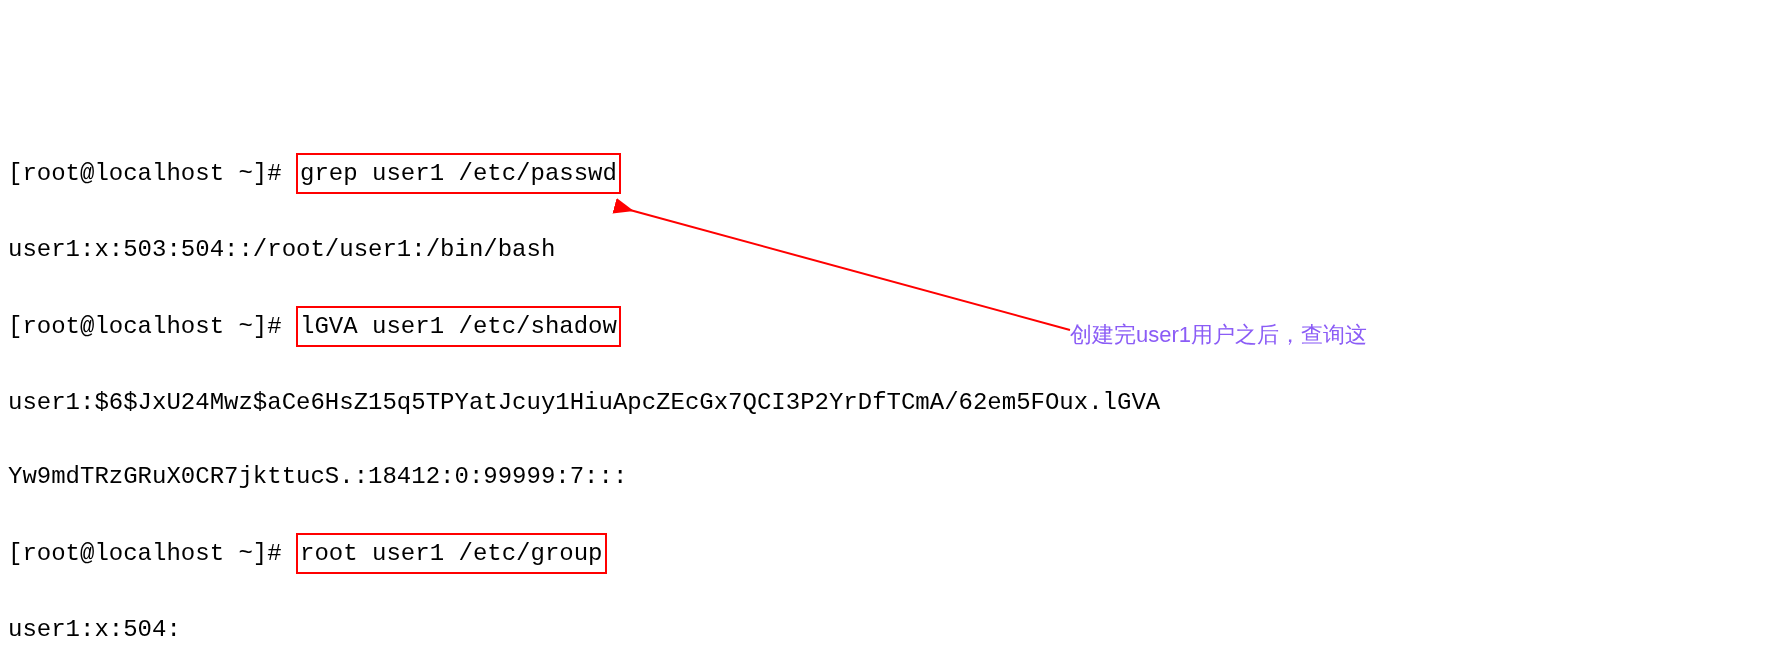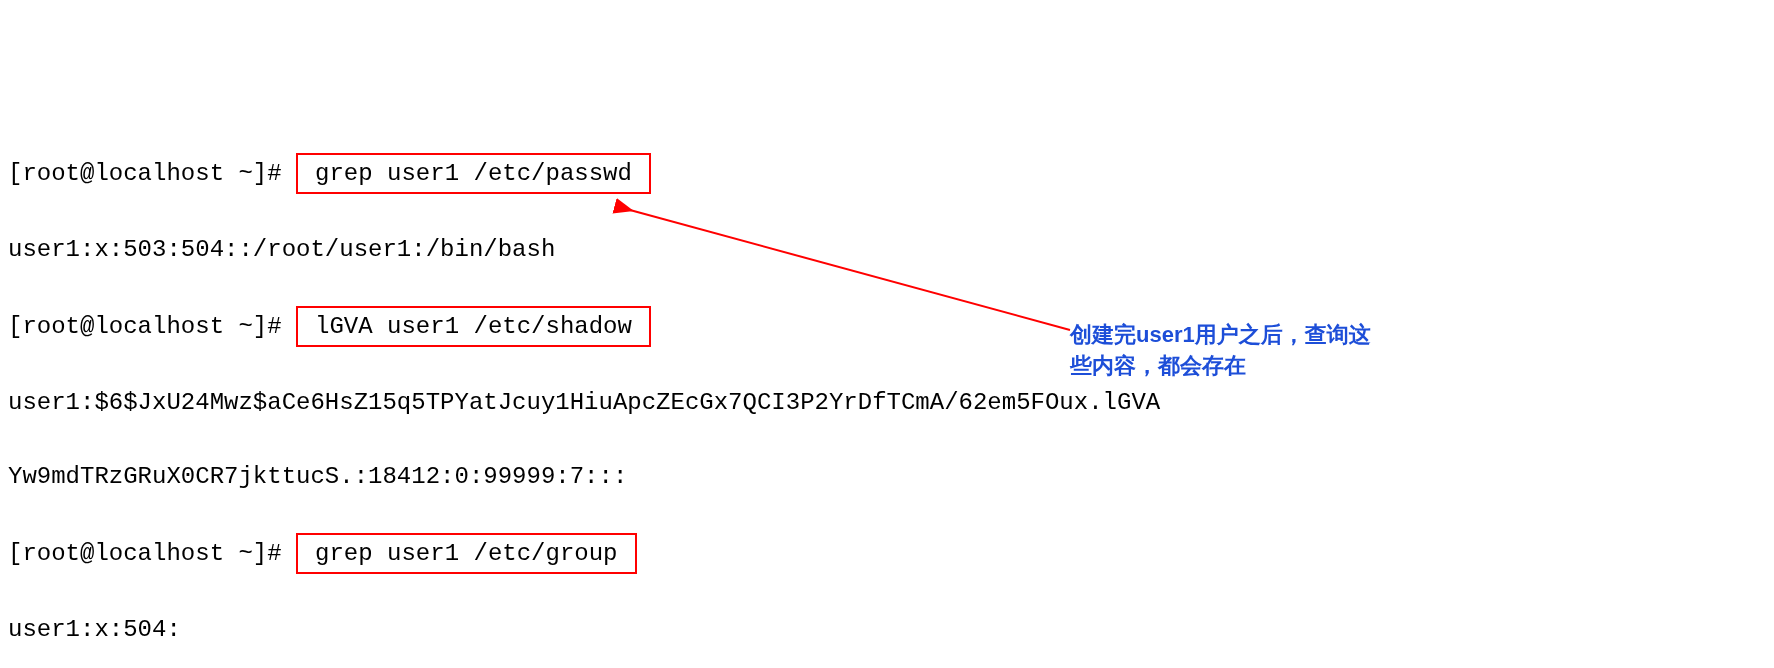--- a/index.html
+++ b/index.html
@@ -18,66 +18,64 @@
       position: relative;
       width: 1774px;
       height: 668px;
       overflow: hidden;
     }
     .line {
       display: block;
     }
     .boxed {
       border: 2px solid #ff0000;
-      padding: 0 17px;
+      padding: 0 2px;
       display: inline-block;
     }
     .annotation {
       position: absolute;
-      color: #1d4ed8;
+      color: #8b5cf6;
       font-family: "Microsoft YaHei", sans-serif;
       font-size: 22px;
       line-height: 1.4;
       white-space: normal;
       width: 360px;
-      font-weight: bold;
     }
     .arrow-svg {
       position: absolute;
       pointer-events: none;
     }
   </style>
 </head>
 <body>
 
 
 
 <div class="line"><span>[root@localhost ~]# </span><span class="boxed">grep user1 /etc/passwd</span></div>
 <div class="line">user1:x:503:504::/root/user1:/bin/bash</div>
 <div class="line"><span>[root@localhost ~]# </span><span class="boxed">lGVA user1 /etc/shadow</span></div>
 <div class="line">user1:$6$JxU24Mwz$aCe6HsZ15q5TPYatJcuy1HiuApcZEcGx7QCI3P2YrDfTCmA/62em5FOux.lGVA</div>
 <div class="line">Yw9mdTRzGRuX0CR7jkttucS.:18412:0:99999:7:::</div>
-<div class="line"><span>[root@localhost ~]# </span><span class="boxed">grep user1 /etc/group</span></div>
+<div class="line"><span>[root@localhost ~]# </span><span class="boxed">root user1 /etc/group</span></div>
 <div class="line">user1:x:504:</div>
 
 
 
 
 
 
 
 
 <svg class="arrow-svg" style="left:610px; top:195px;" width="480" height="180">
   <defs>
     <marker id="arrowhead" markerWidth="10" markerHeight="8" refX="2" refY="4" orient="auto">
       <polygon points="10 0, 0 4, 10 8" fill="#ff0000"></polygon>
     </marker>
   </defs>
   <line x1="460" y1="135" x2="20" y2="15" stroke="#ff0000" stroke-width="2" marker-end="url(#arrowhead)"></line>
 </svg>
 
 <div class="annotation" style="left:1070px; top:320px;">
   <div>创建完user1用户之后，查询这</div>
-  <div>些内容，都会存在</div>
 </div>
 
 
 
 
 </body></html>

